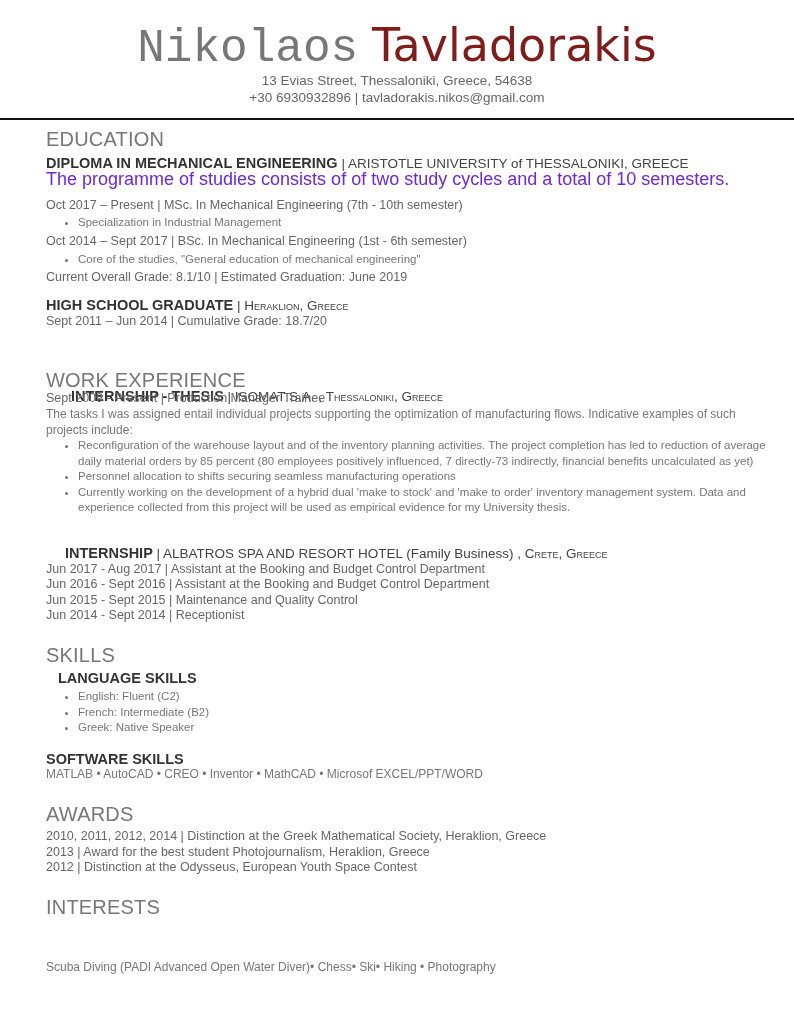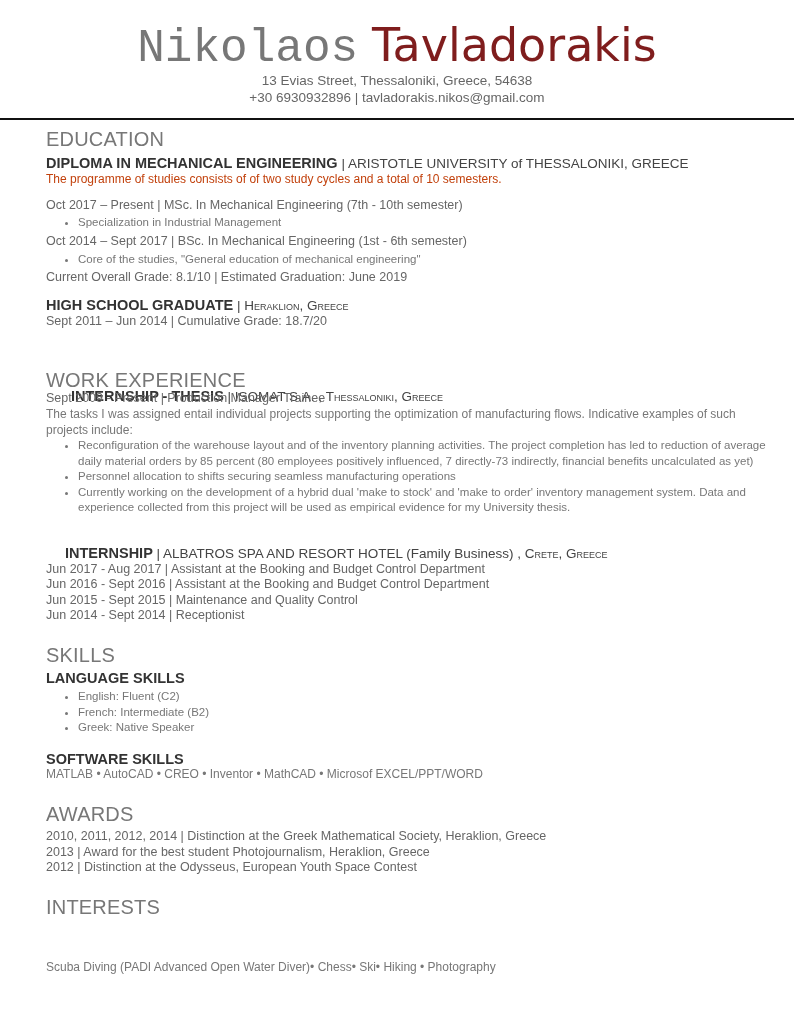--- a/index.html
+++ b/index.html
@@ -30,21 +30,21 @@
 <div class="contact" style="top:73px;">13 Evias Street, Thessaloniki, Greece, 54638</div>
 <div class="contact" style="top:90px;">+30 6930932896 | tavladorakis.nikos@gmail.com</div>
 <div class="rule"></div>
 
 <div class="content">
 
   <div class="abs sec" style="top:1px;">EDUCATION</div>
   <div class="abs h2" style="top:29px;">
     <span>DIPLOMA IN MECHANICAL ENGINEERING</span><span class="rest"> | ARISTOTLE UNIVERSITY of THESSALONIKI, GREECE</span>
   </div>
-  <div class="abs line" style="top:47px; font-size:12px; color:#c2410c;">The programme of studies consists of of two study cycles and a total of 10 semesters.</div>
+  <div class="abs line" style="top:47px; font-size:18px; color:#6d28d9;">The programme of studies consists of of two study cycles and a total of 10 semesters.</div>
   <div class="abs line" style="top:73px;">Oct 2017 – Present | MSc. In Mechanical Engineering (7th - 10th semester)</div>
   <ul class="abs" style="top:90px;">
       <li>Specialization in Industrial Management</li>
     </ul>
   <div class="abs line" style="top:109px;">Oct 2014 – Sept 2017 | BSc. In Mechanical Engineering (1st - 6th semester)</div>
   <ul class="abs" style="top:127px;">
       <li>Core of the studies, "General education of mechanical engineering"</li>
     </ul>
   <div class="abs line" style="top:145px;">Current Overall Grade: 8.1/10 | Estimated Graduation: June 2019</div>
   <div class="abs h2" style="top:171px;">
@@ -65,21 +65,21 @@
   </ul>
   <div class="abs h2" style="top:419px;margin-left:19px;">
     <span>INTERNSHIP</span><span class="rest"> | ALBATROS SPA AND RESORT HOTEL (Family Business) , </span><span class="rest sc">Crete, Greece</span>
   </div>
   <div class="abs line" style="top:437px;">Jun 2017 - Aug 2017 | Assistant at the Booking and Budget Control Department</div>
   <div class="abs line" style="top:452px;">Jun 2016 - Sept 2016 | Assistant at the Booking and Budget Control Department</div>
   <div class="abs line" style="top:468px;">Jun 2015 - Sept 2015 | Maintenance and Quality Control</div>
   <div class="abs line" style="top:483px;">Jun 2014 - Sept 2014 | Receptionist</div>
 
   <div class="abs sec" style="top:517px;">SKILLS</div>
-  <div class="abs h2" style="top:544px;">LANGUAGE SKILLS</div>
+  <div class="abs h2" style="top:544px;margin-left:12px;">LANGUAGE SKILLS</div>
   <ul class="abs" style="top:564px;">
     <li>English: Fluent (C2)</li>
     <li>French: Intermediate (B2)</li>
     <li>Greek: Native Speaker</li>
   </ul>
   <div class="abs h2" style="top:625px;">SOFTWARE SKILLS</div>
   <div class="abs light" style="top:642px;">MATLAB • AutoCAD • CREO • Inventor • MathCAD • Microsof EXCEL/PPT/WORD</div>
 
   <div class="abs sec" style="top:676px;">AWARDS</div>
   <div class="abs line" style="top:704px;">2010, 2011, 2012, 2014 | Distinction at the Greek Mathematical Society, Heraklion, Greece</div>

